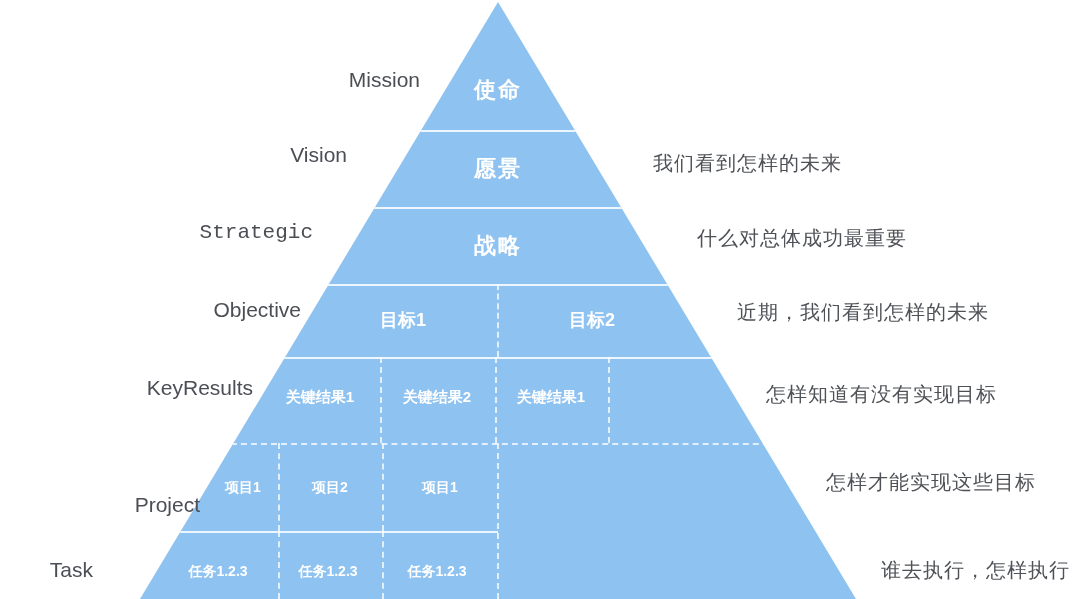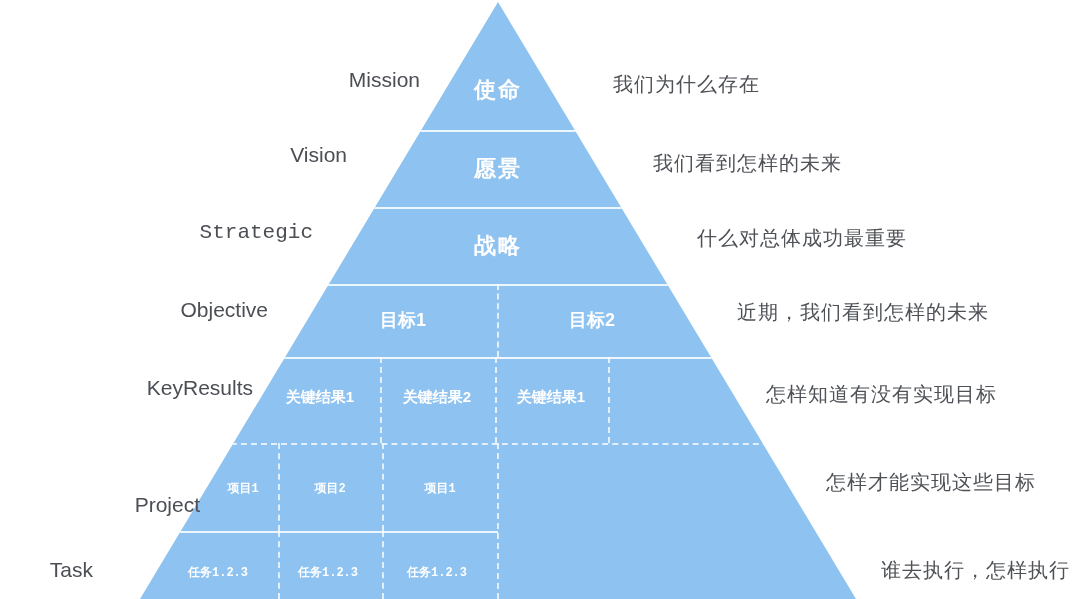--- a/index.html
+++ b/index.html
@@ -34,21 +34,21 @@
   .v-tk1{left:278px;top:531px;height:68px;}
   .v-tk2{left:382px;top:531px;height:68px;}
   
   .cell{
     position:absolute;transform:translate(-50%,-50%);
     color:#ffffff;font-weight:bold;white-space:nowrap;text-align:center;
   }
   .c-big{font-size:22px;letter-spacing:2px;}
   .c-mid{font-size:18px;}
   .c-kr{font-size:15px;}
-  .c-sm{font-size:12px;font-family:Liberation Mono, monospace;}
+  .c-sm{font-size:14px;}
   .cell-mission{left:498px;top:90px;}
   .cell-vision{left:498px;top:169px;}
   .cell-strategy{left:498px;top:246px;}
   .cell-obj1{left:403px;top:320px;}
   .cell-obj2{left:592px;top:320px;}
   .cell-kr1{left:320px;top:397px;}
   .cell-kr2{left:437px;top:397px;}
   .cell-kr3{left:551px;top:397px;}
   .cell-pj1{left:243px;top:488px;}
   .cell-pj2{left:330px;top:488px;}
@@ -57,21 +57,21 @@
   .cell-tk2{left:328px;top:572px;}
   .cell-tk3{left:437px;top:572px;}
   
   .en-label{
     position:absolute;transform:translateY(-50%);
     color:#4B4E54;font-size:21px;white-space:nowrap;text-align:right;
   }
   .en0{right:660px;top:80px;}
   .en1{right:733px;top:155px;}
   .en2{right:767px;top:232px;font-family:Liberation Mono, monospace;}
-  .en3{right:812px;top:310px;}
+  .en3{right:779px;top:310px;}
   .en4{right:827px;top:388px;}
   .en5{right:880px;top:483px;margin-top:22px;}
   .en6{right:987px;top:570px;}
   
   .zh-note{
     position:absolute;transform:translateY(-50%);
     color:#4E5156;font-size:20px;white-space:nowrap;letter-spacing:1px;
   }
   .zh0{left:613px;top:84px;}
   .zh1{left:653px;top:163px;}
@@ -122,21 +122,20 @@
   </div>
 
   <div class="en-label en0">Mission</div>
   <div class="en-label en1">Vision</div>
   <div class="en-label en2">Strategic</div>
   <div class="en-label en3">Objective</div>
   <div class="en-label en4">KeyResults</div>
   <div class="en-label en5">Project</div>
   <div class="en-label en6">Task</div>
 
-  <div class="zh-note zh0">我们为什么存在</div>
   <div class="zh-note zh1">我们看到怎样的未来</div>
   <div class="zh-note zh2">什么对总体成功最重要</div>
   <div class="zh-note zh3">近期，我们看到怎样的未来</div>
   <div class="zh-note zh4">怎样知道有没有实现目标</div>
   <div class="zh-note zh5">怎样才能实现这些目标</div>
   <div class="zh-note zh6">谁去执行，怎样执行</div>
 
 </div>
 
 </body></html>

